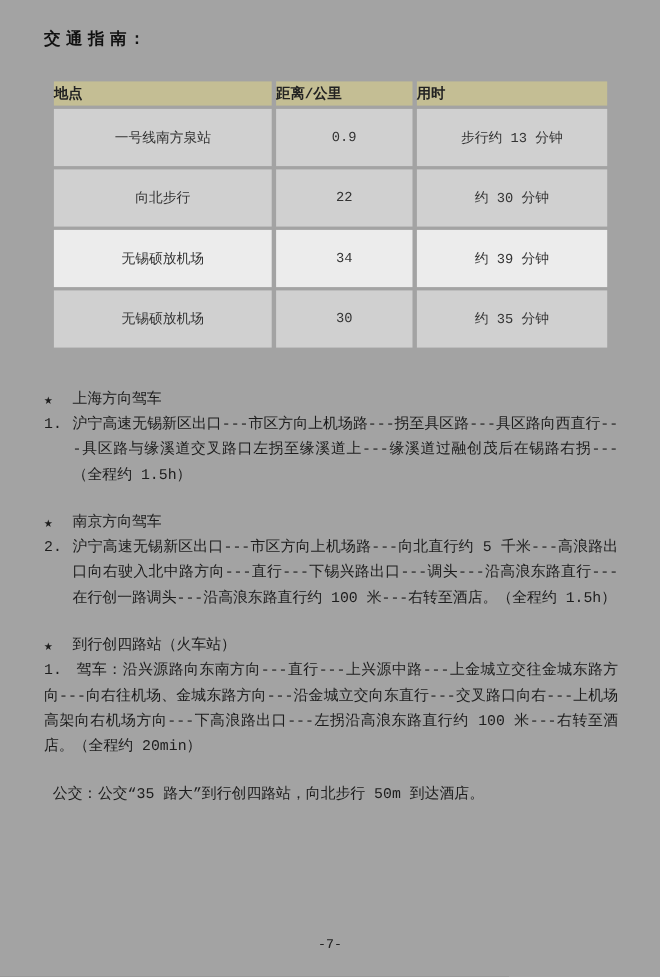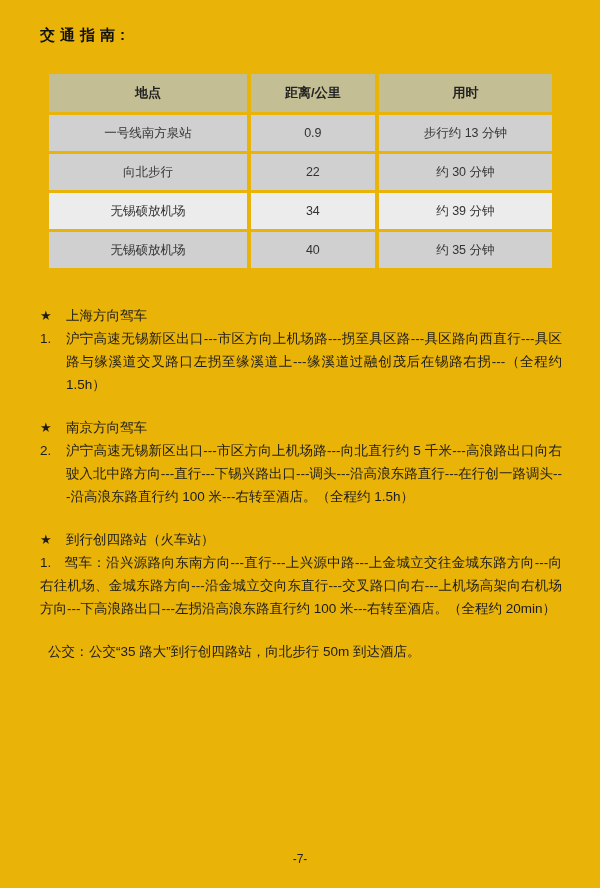--- a/index.html
+++ b/index.html
@@ -2,22 +2,22 @@
 <html style="--header-bg: #c4be94; --row-dark-bg: #d0d0d0; --row-light-bg: #ececec;"><head>
 <meta charset="utf-8">
 <style>
   * { margin: 0; padding: 0; box-sizing: border-box; }
   html, body { background: #888; }
   body { display: flex; justify-content: center; }
   .page {
     position: relative;
     width: 600px;
     height: 888px;
-    background: #eab308;
-    font-family: Liberation Sans, sans-serif;
+    background: #a3a3a3;
+    font-family: Liberation Mono, monospace;
     color: #1c1c1c;
     overflow: hidden;
   }
   .title {
     margin: 26px 0 0 40px;
     font-size: 15px;
     font-weight: bold;
     letter-spacing: 5px;
     color: #111;
   }
@@ -26,29 +26,29 @@
     width: 511px;
     border-collapse: separate;
     border-spacing: 4px 3px;
     table-layout: fixed;
   }
   table.transport-table col.c1 { width: 40%; }
   table.transport-table col.c2 { width: 25%; }
   table.transport-table col.c3 { width: 35%; }
   table.transport-table th {
     background: var(--header-bg, #c4be94);
-    height: 38px;
+    height: 22px;
     font-size: 13px;
     font-weight: bold;
-    text-align: center;
+    text-align: left;
     vertical-align: middle;
     color: #222;
   }
   table.transport-table td {
-    height: 36px;
+    height: 52px;
     font-size: 12.5px;
     text-align: center;
     vertical-align: middle;
     color: #333;
   }
   tr.row-dark td { background: var(--row-dark-bg, #d0d0d0); }
   tr.row-light td { background: var(--row-light-bg, #ececec); }
 
   .sections {
     margin: 33px 38px 0 40px;
@@ -109,21 +109,21 @@
         <td>22</td>
         <td>约 30 分钟</td>
       </tr>
       <tr class="row-light">
         <td>无锡硕放机场</td>
         <td>34</td>
         <td>约 39 分钟</td>
       </tr>
       <tr class="row-dark">
         <td>无锡硕放机场</td>
-        <td>40</td>
+        <td>30</td>
         <td>约 35 分钟</td>
       </tr>
     </tbody>
   </table>
 
   <div class="sections">
 
     <div class="section">
       <div class="sec-heading">
         <span class="star">★</span>

